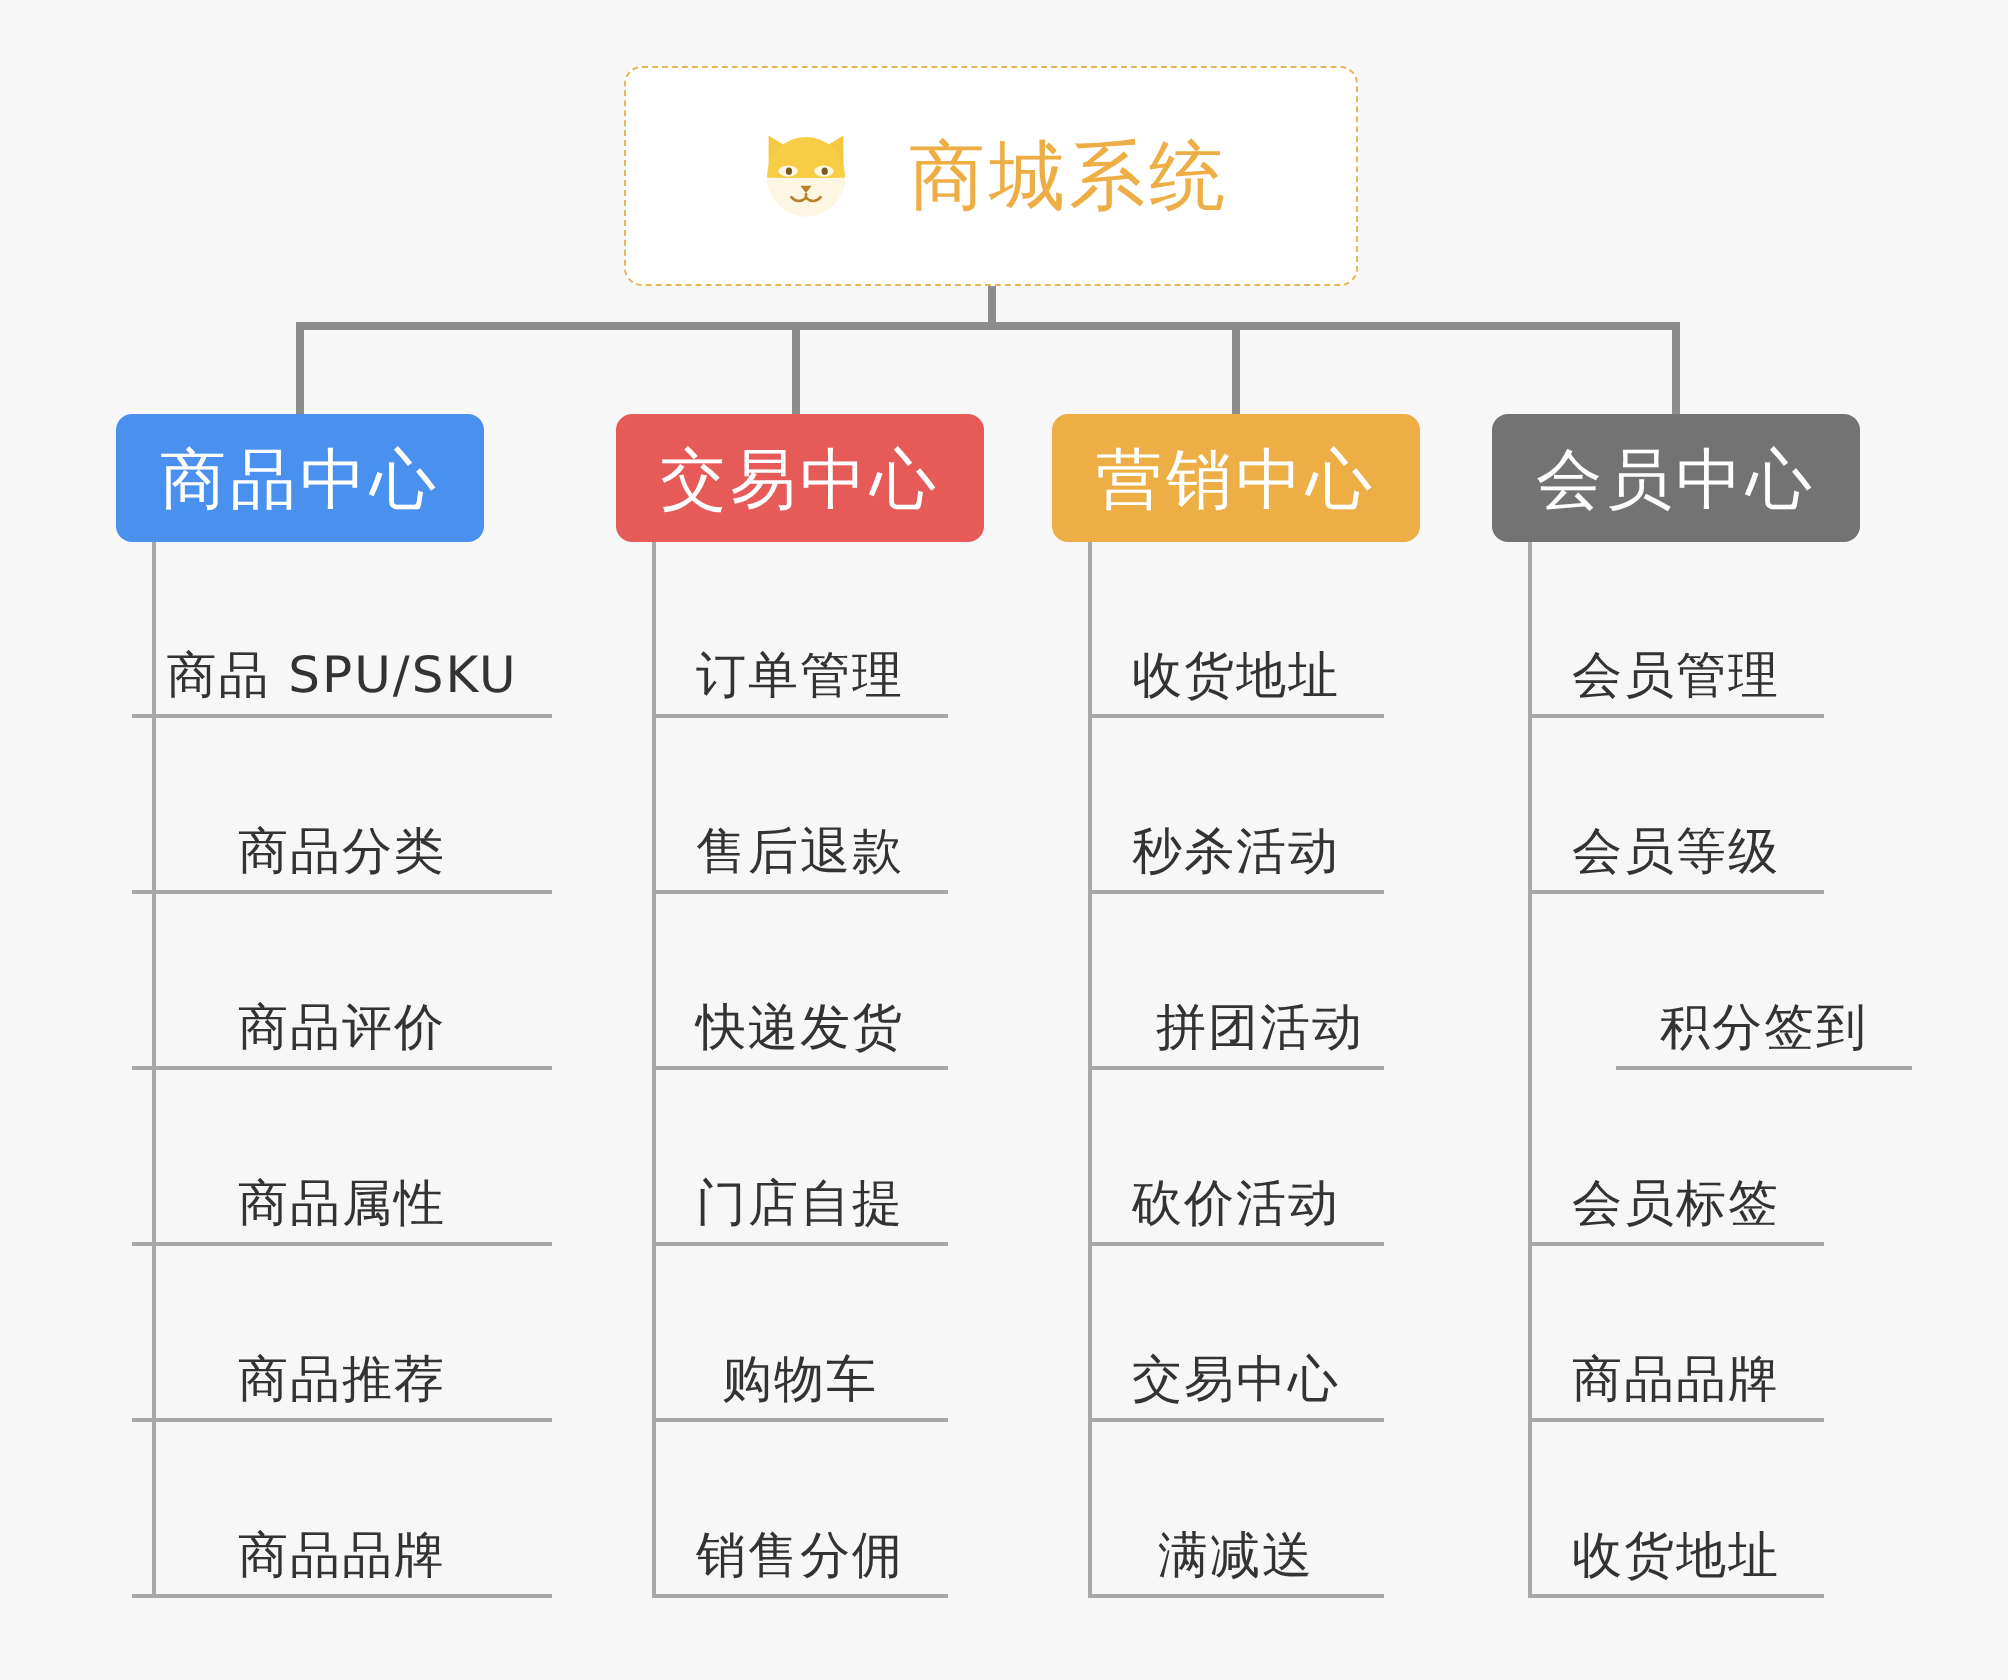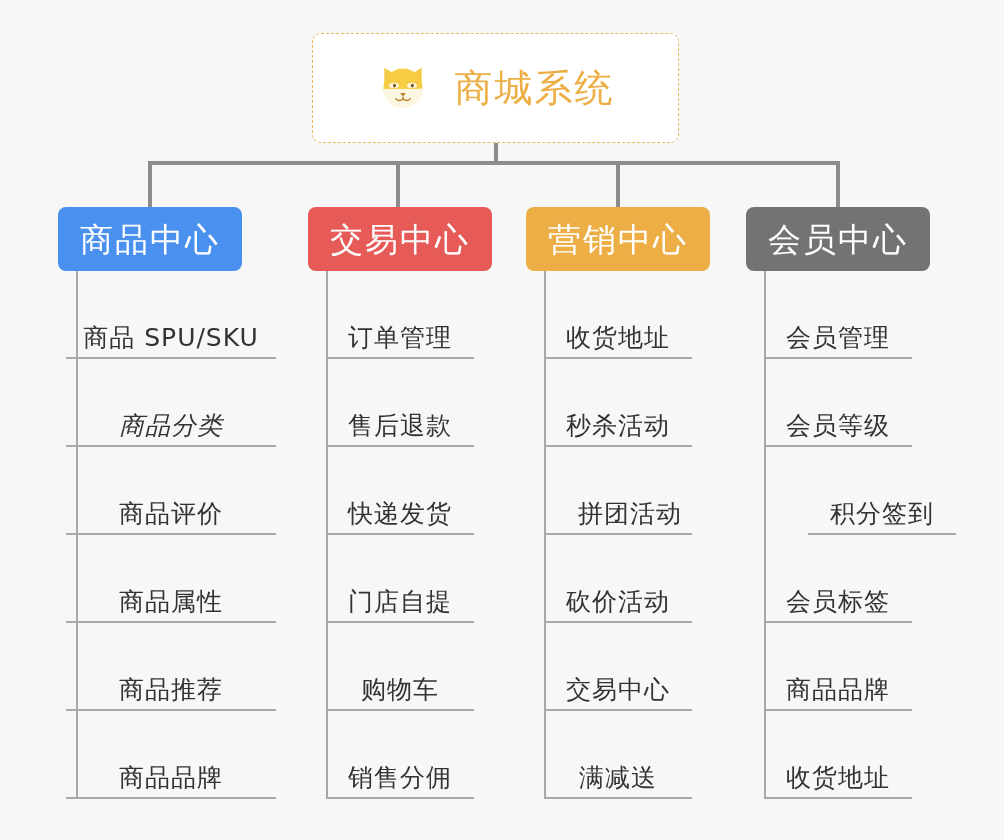--- a/index.html
+++ b/index.html
@@ -151,21 +151,21 @@
 
   <div id="branches">
       <div class="conn conn-drop" style="left: 148px;"></div>
       <div class="cat-box" style="left: 58px; width: 184px; background: rgb(74, 144, 239);">
         <div class="cat-label">商品中心</div>
       </div>
       <div class="trunk" style="left: 76px; height: 528px;"></div>
       <div class="leaf" style="left: 66px; width: 210px; top: 271px;">
         <span class="leaf-label">商品 SPU/SKU</span>
       </div>
-      <div class="leaf" style="left: 66px; width: 210px; top: 359px; font-style: italic;">
+      <div class="leaf" style="left: 66px; width: 210px; top: 359px;">
         <span class="leaf-label">商品分类</span>
       </div>
       <div class="leaf" style="left: 66px; width: 210px; top: 447px;">
         <span class="leaf-label">商品评价</span>
       </div>
       <div class="leaf" style="left: 66px; width: 210px; top: 535px;">
         <span class="leaf-label">商品属性</span>
       </div>
       <div class="leaf" style="left: 66px; width: 210px; top: 623px;">
         <span class="leaf-label">商品推荐</span>

